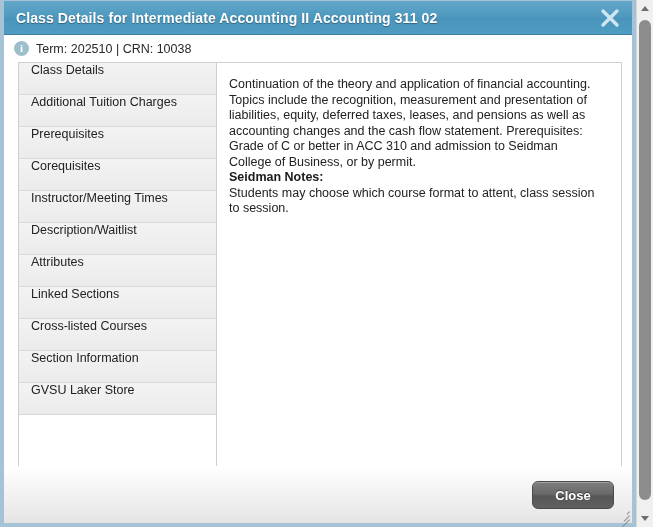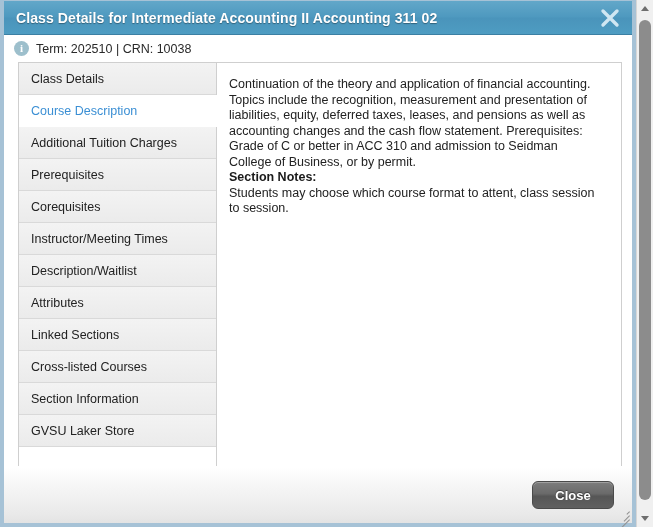--- a/index.html
+++ b/index.html
@@ -164,21 +164,20 @@
     border-bottom: none;
     box-sizing: border-box;
     background: #fff;
     position: relative;
     z-index: 2;
   }
   .tab {
     height: 32px;
     box-sizing: border-box;
     display: flex;
-    align-items: center;
     padding-left: 12px;
     font-size: 12.5px;
     color: #222222;
     background: linear-gradient(to bottom, #f3f3f3 0%, #ebebeb 100%);
     border-bottom: 1px solid #d9d9d9;
     cursor: pointer;
     white-space: nowrap;
   }
   .tab:last-child { border-bottom: 1px solid #d9d9d9; }
   .tab.active {
@@ -280,23 +279,20 @@
       <div class="info-icon">i</div>
       <div class="infobar-text">Term: 202510 | CRN: 10038</div>
     </div>
 
     <div class="dialog-body">
 
       <div class="tablist">
         <div class="tab">
             <span>Class Details</span>
           </div>
-        <div class="tab active">
-            <span>Course Description</span>
-          </div>
         <div class="tab">
             <span>Additional Tuition Charges</span>
           </div>
         <div class="tab">
             <span>Prerequisites</span>
           </div>
         <div class="tab">
             <span>Corequisites</span>
           </div>
         <div class="tab">
@@ -317,21 +313,21 @@
         <div class="tab">
             <span>Section Information</span>
           </div>
         <div class="tab">
             <span>GVSU Laker Store</span>
           </div>
       </div>
 
       <div class="tabpanel">
         <p class="panel-text">Continuation of the theory and application of financial accounting. Topics include the recognition, measurement and presentation of liabilities, equity, deferred taxes, leases, and pensions as well as accounting changes and the cash flow statement. Prerequisites: Grade of C or better in ACC 310 and admission to Seidman College of Business, or by permit.</p>
-        <p class="panel-heading">Section Notes:</p>
+        <p class="panel-heading">Seidman Notes:</p>
         <p class="panel-text">Students may choose which course format to attent, class session to session.</p>
       </div>
 
     </div>
 
     <div class="dialog-footer">
       <button class="close-button">Close</button>
       <div class="resize-grip">
         <span style="bottom:1px;  width:12px; transform:rotate(-45deg);"></span>
         <span style="bottom:5px;  width:8px;  transform:rotate(-45deg);"></span>

